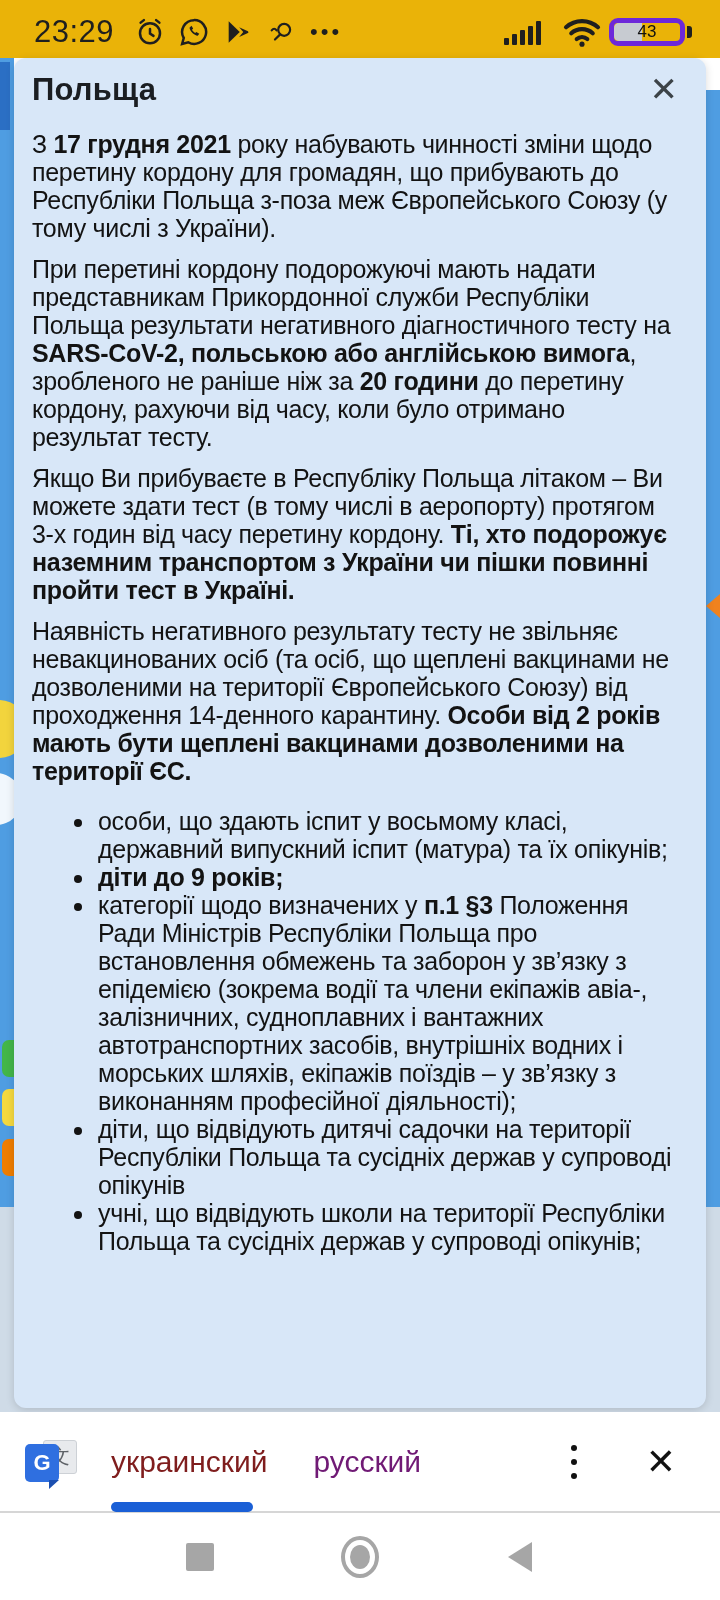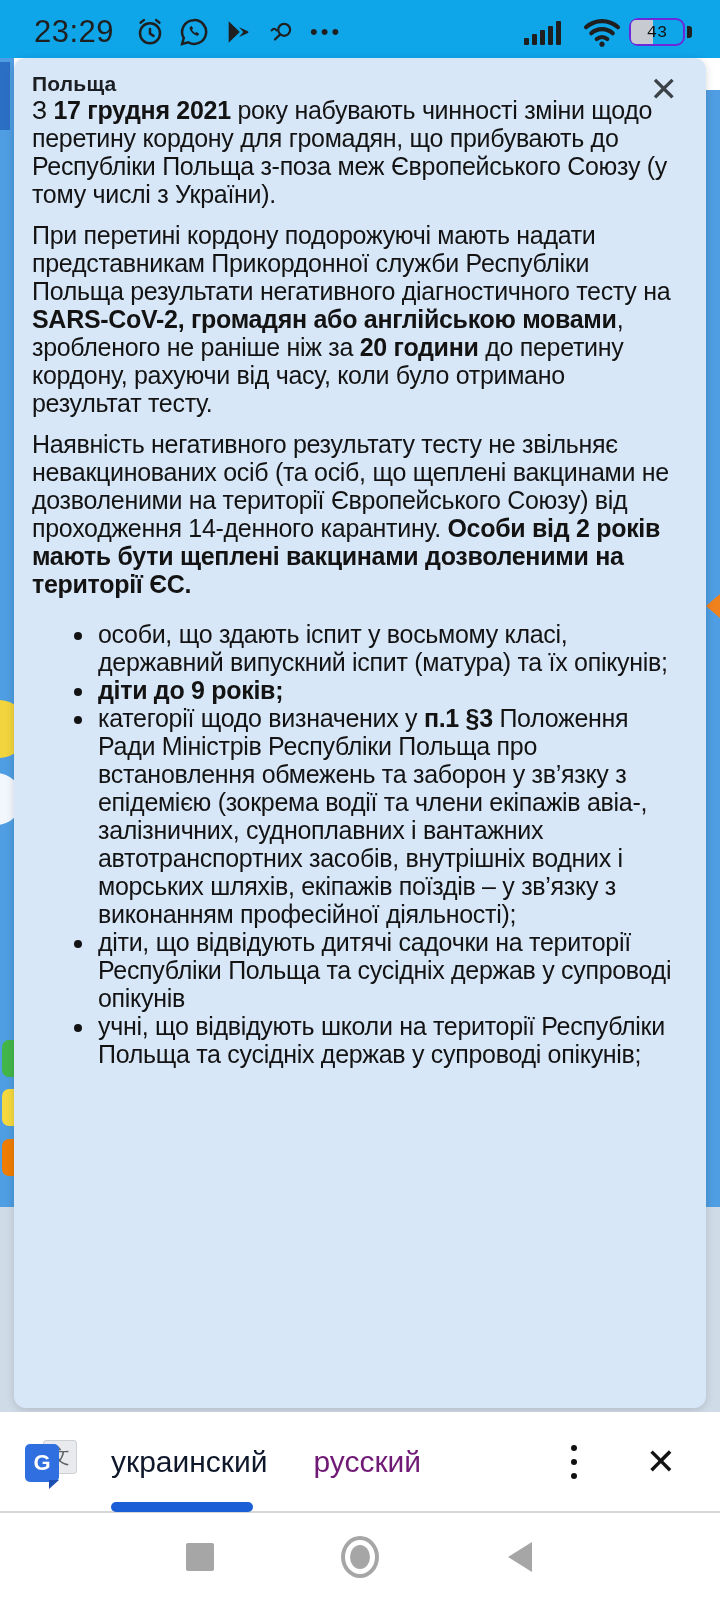--- a/index.html
+++ b/index.html
@@ -1,28 +1,28 @@
 <!DOCTYPE html>
 <html><head>
 <meta charset="utf-8">
 <style>
   html,body{margin:0;padding:0;width:720px;height:1600px;background:#ffffff;overflow:hidden;
     font-family:"Liberation Sans","DejaVu Sans",sans-serif;-webkit-font-smoothing:antialiased;}
 
   
-  .status-bar{position:absolute;left:0;top:0;width:720px;height:58px;background:#0ea5e9;
+  .status-bar{position:absolute;left:0;top:0;width:720px;height:58px;background:#eab308;
     display:flex;align-items:center;padding:6px 28px 0 34px;box-sizing:border-box;color:#1f1f1f;}
   .sb-time{font-size:31px;font-weight:500;letter-spacing:.5px;margin-right:14px;}
   .sb-icon{width:34px;height:34px;margin:0 5px;display:flex;align-items:center;justify-content:center;}
   .sb-more{font-size:22px;letter-spacing:3px;margin-left:6px;color:#1f1f1f;}
   .sb-right{margin-left:auto;display:flex;align-items:center;}
   .sig-bars{display:flex;align-items:flex-end;height:26px;margin-right:14px;}
   .sig-bars i{display:block;width:5px;background:#1f1f1f;margin-left:3px;border-radius:1px;}
-  .battery{position:relative;width:56px;height:28px;border:2px solid #6d28d9;border-radius:9px;
-    display:flex;align-items:center;justify-content:center;box-sizing:border-box;font-family:Liberation Mono, monospace;}
+  .battery{position:relative;width:76px;height:28px;border:5px solid #6d28d9;border-radius:9px;
+    display:flex;align-items:center;justify-content:center;box-sizing:border-box;}
   .battery-fill{position:absolute;left:0;top:0;bottom:0;background:#c7cbd1;border-radius:5px 0 0 5px;}
   .battery-num{position:relative;font-size:17px;font-weight:500;color:#111;z-index:1;}
   .battery-nub{width:5px;height:12px;background:#1f1f1f;border-radius:0 3px 3px 0;margin-left:2px;}
 
   
   .bg-left{position:absolute;left:0;top:58px;width:14px;height:1149px;background:#4f9de2;z-index:1;}
   .bg-right{position:absolute;left:706px;top:90px;width:14px;height:1117px;background:#4f9de2;z-index:1;}
   .bg-bottom{position:absolute;left:0;top:1205px;width:720px;height:207px;background:#cfdbe7;z-index:0;}
   .bg-dark-rect{position:absolute;left:0;top:62px;width:10px;height:68px;background:#2b6fc4;z-index:1;}
   .bg-yellow-circle{position:absolute;left:-30px;top:700px;width:58px;height:58px;border-radius:50%;
@@ -33,43 +33,43 @@
   .chip-green{top:1040px;background:#43b649;}
   .chip-yellow{top:1089px;background:#f5d93f;}
   .chip-orange{top:1139px;background:#ef7d00;}
   .bg-orange-arrow{position:absolute;left:706px;top:594px;width:0;height:0;z-index:1;
     border-top:12px solid transparent;border-bottom:12px solid transparent;border-right:14px solid #f0821e;}
 
   
   .modal{position:absolute;left:14px;top:58px;width:692px;height:1350px;background:#d8e7f8;
     border-radius:12px;z-index:2;box-sizing:border-box;padding:14px 26px 0 18px;overflow:hidden;
     box-shadow:0 2px 8px rgba(0,0,0,.15);}
-  .modal-title{font-size:21px;font-weight:700;color:#1b1e22;letter-spacing:.2px;}
+  .modal-title{font-size:31px;font-weight:700;color:#1b1e22;letter-spacing:.2px;}
   .modal-close{position:absolute;right:28px;top:14px;font-size:34px;line-height:34px;color:#3c4348;
     cursor:pointer;font-weight:400;}
-  .modal-body{font-size:25px;line-height:28px;color:#131313;letter-spacing:-.3px;}
+  .modal-body{margin-top:22px;font-size:25px;line-height:28px;color:#131313;letter-spacing:-.3px;}
   .modal-body p{margin:0 0 13px 0;}
   .modal-body b{font-weight:700;}
   .modal-body ul{margin:22px 0 0 0;padding:0 0 0 64px;}
   .modal-body li{margin:0;padding-left:2px;}
 
   
   .translate-bar{position:absolute;left:0;top:1412px;width:720px;height:101px;background:#ffffff;
     border-bottom:2px solid #d6d6d6;box-sizing:border-box;display:flex;align-items:center;z-index:3;}
   .gt-logo{position:relative;width:52px;height:52px;margin-left:25px;flex:0 0 auto;}
   .gt-gray{position:absolute;right:0;top:4px;width:32px;height:32px;background:#e8eaed;
     border:1px solid #cdd1d6;border-radius:3px;display:flex;align-items:center;justify-content:center;
     font-size:20px;color:#5f6368;}
   .gt-blue{position:absolute;left:0;top:8px;width:34px;height:38px;background:#2f6fe0;border-radius:5px;
     display:flex;align-items:center;justify-content:center;color:#fff;font-size:22px;font-weight:700;}
   .gt-fold{position:absolute;left:24px;top:44px;width:0;height:0;border-top:9px solid #1c4fb0;
     border-right:10px solid transparent;}
   .gt-tabs{display:flex;align-items:center;margin-left:34px;}
   .gt-tab{font-size:30px;color:#701a75;margin-right:46px;cursor:pointer;}
-  .gt-tab.active{color:#0f172a;font-weight:500;}
+  .gt-tab.active{color:#7f1d1d;font-weight:500;}
   .gt-underline{position:absolute;left:111px;top:1502px;width:142px;height:10px;border-radius:5px;
     background:#1a5fd6;z-index:4;}
   .gt-kebab{margin-left:auto;width:40px;display:flex;flex-direction:column;align-items:center;cursor:pointer;}
   .gt-kebab i{display:block;width:6px;height:6px;border-radius:50%;background:#111;margin:4px 0;}
   .gt-close{font-size:36px;color:#111;margin:0 44px 0 52px;cursor:pointer;}
 
   
   .nav-bar{position:absolute;left:0;top:1513px;width:720px;height:87px;background:#ffffff;z-index:3;
     display:flex;align-items:center;justify-content:center;}
   .nav-slot{width:160px;display:flex;align-items:center;justify-content:center;cursor:pointer;}
@@ -148,21 +148,22 @@
     <span class="battery-nub"></span>
   </span>
 </div>
 
 <div class="modal">
   <div class="modal-title">Польща</div>
   <div class="modal-close">✕</div>
   <div class="modal-body">
     <div>
         <p><span>З </span><b>17 грудня 2021</b><span> року набувають чинності зміни щодо перетину кордону для громадян, що прибувають до Республіки Польща з-поза меж Європейського Союзу (у тому числі з України).</span></p>
-        <p><span>При перетині кордону подорожуючі мають надати представникам Прикордонної служби Республіки Польща результати негативного діагностичного тесту на </span><b>SARS-CoV-2, громадян або англійською мовами</b><span>, зробленого не раніше ніж за </span><b>20 години</b><span> до перетину кордону, рахуючи від часу, коли було отримано результат тесту.</span></p>
+        <p><span>При перетині кордону подорожуючі мають надати представникам Прикордонної служби Республіки Польща результати негативного діагностичного тесту на </span><b>SARS-CoV-2, польською або англійською вимога</b><span>, зробленого не раніше ніж за </span><b>20 години</b><span> до перетину кордону, рахуючи від часу, коли було отримано результат тесту.</span></p>
+        <p><span>Якщо Ви прибуваєте в Республіку Польща літаком – Ви можете здати тест (в тому числі в аеропорту) протягом 3-х годин від часу перетину кордону.  </span><b>Ті, хто подорожує наземним транспортом з України чи пішки повинні пройти тест в Україні.</b></p>
         <p><span>Наявність негативного результату тесту не звільняє невакцинованих осіб (та осіб, що щеплені вакцинами не дозволеними на території Європейського Союзу) від проходження 14-денного карантину. </span><b>Особи від 2 років мають бути щеплені вакцинами дозволеними на території ЄС.</b></p>
       </div>
     <ul>
         <li><span>особи, що здають іспит у восьмому класі, державний випускний іспит (матура) та їх опікунів;</span></li>
         <li><b>діти до 9 років;</b></li>
         <li><span>категорії щодо визначених у </span><b>п.1 §3</b><span> Положення Ради Міністрів Республіки Польща про встановлення обмежень та заборон у зв’язку з епідемією (зокрема водії та члени екіпажів авіа-, залізничних, судноплавних і вантажних автотранспортних засобів, внутрішніх водних і морських шляхів, екіпажів поїздів – у зв’язку з виконанням професійної діяльності);</span></li>
         <li><span>діти, що відвідують дитячі садочки на території Республіки Польща та сусідніх держав у супроводі опікунів</span></li>
         <li><span>учні, що відвідують школи на території Республіки Польща та сусідніх держав у супроводі опікунів;</span></li>
       </ul>
   </div>

